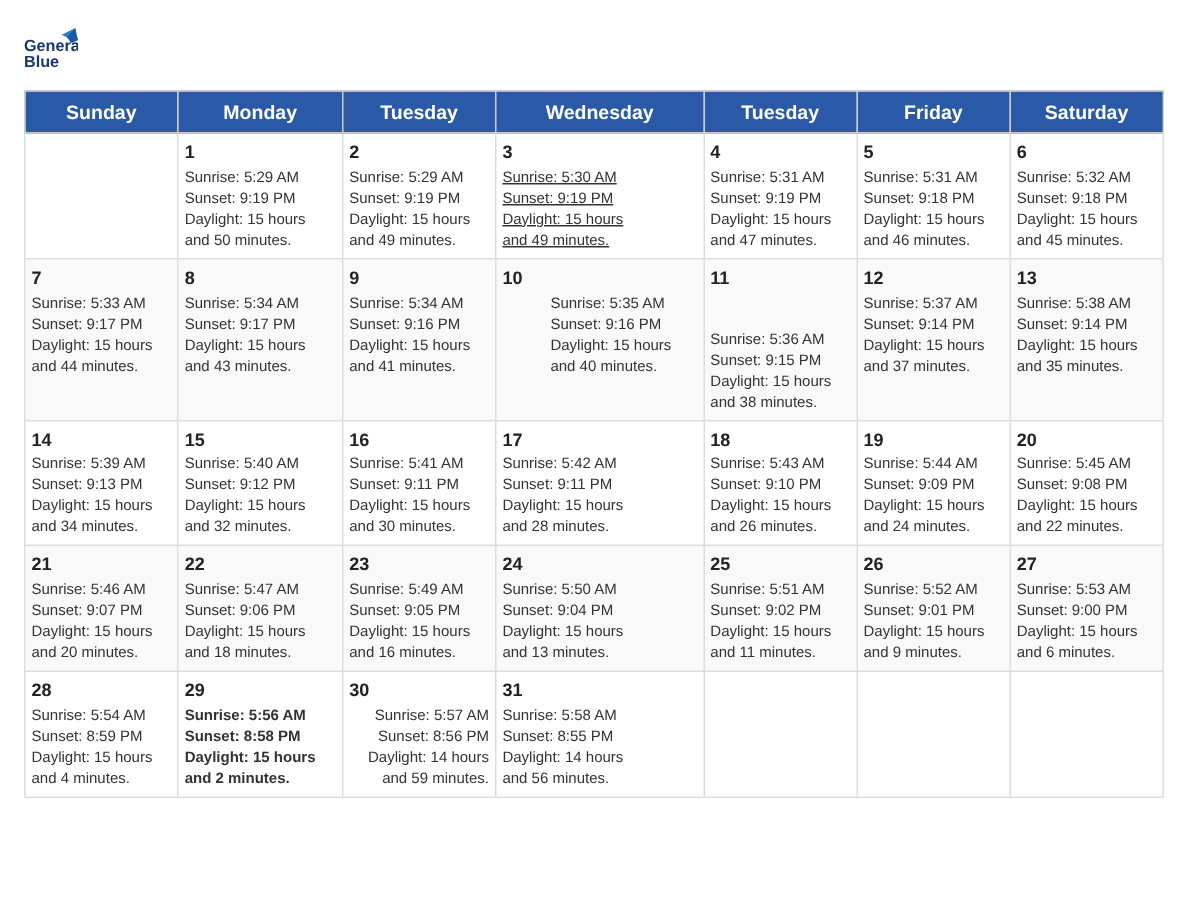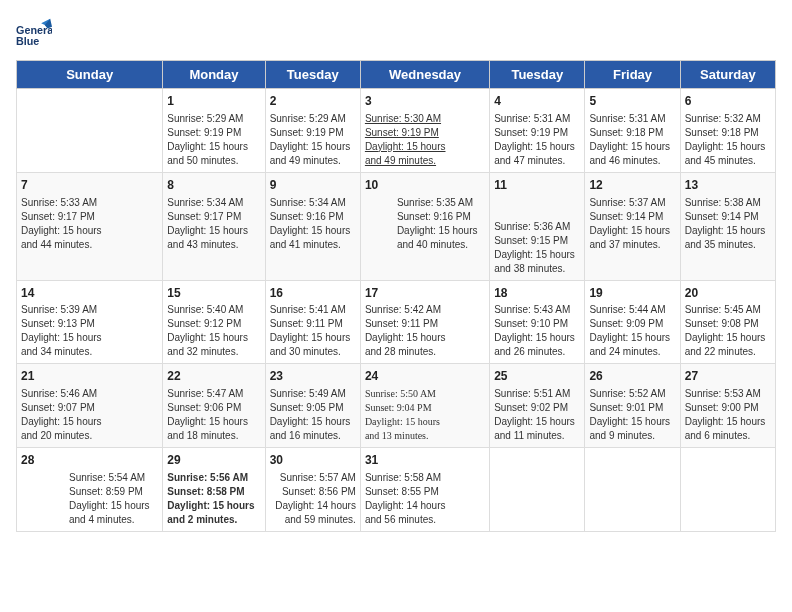--- a/index.html
+++ b/index.html
@@ -279,21 +279,21 @@
         </td>
         <td>
           <div class="day-number">23</div>
           <div class="day-info" style="white-space: pre-line;">Sunrise: 5:49 AM
 Sunset: 9:05 PM
 Daylight: 15 hours
 and 16 minutes.</div>
         </td>
         <td>
           <div class="day-number">24</div>
-          <div class="day-info" style="white-space: pre-line; font-family: Liberation Serif, serif;">Sunrise: 5:50 AM
+          <div class="day-info" style="white-space: pre-line;">Sunrise: 5:50 AM
 Sunset: 9:04 PM
 Daylight: 15 hours
 and 13 minutes.</div>
         </td>
         <td>
           <div class="day-number">25</div>
           <div class="day-info" style="white-space: pre-line;">Sunrise: 5:51 AM
 Sunset: 9:02 PM
 Daylight: 15 hours
 and 11 minutes.</div>
@@ -309,21 +309,21 @@
           <div class="day-number">27</div>
           <div class="day-info" style="white-space: pre-line;">Sunrise: 5:53 AM
 Sunset: 9:00 PM
 Daylight: 15 hours
 and 6 minutes.</div>
         </td>
       </tr>
       <tr>
         <td>
           <div class="day-number">28</div>
-          <div class="day-info" style="white-space: pre-line; margin-left: 48px;">Sunrise: 5:54 AM
+          <div class="day-info" style="white-space: pre-line;">Sunrise: 5:54 AM
 Sunset: 8:59 PM
 Daylight: 15 hours
 and 4 minutes.</div>
         </td>
         <td>
           <div class="day-number">29</div>
           <div class="day-info" style="white-space: pre-line; font-weight: bold;">Sunrise: 5:56 AM
 Sunset: 8:58 PM
 Daylight: 15 hours
 and 2 minutes.</div>

